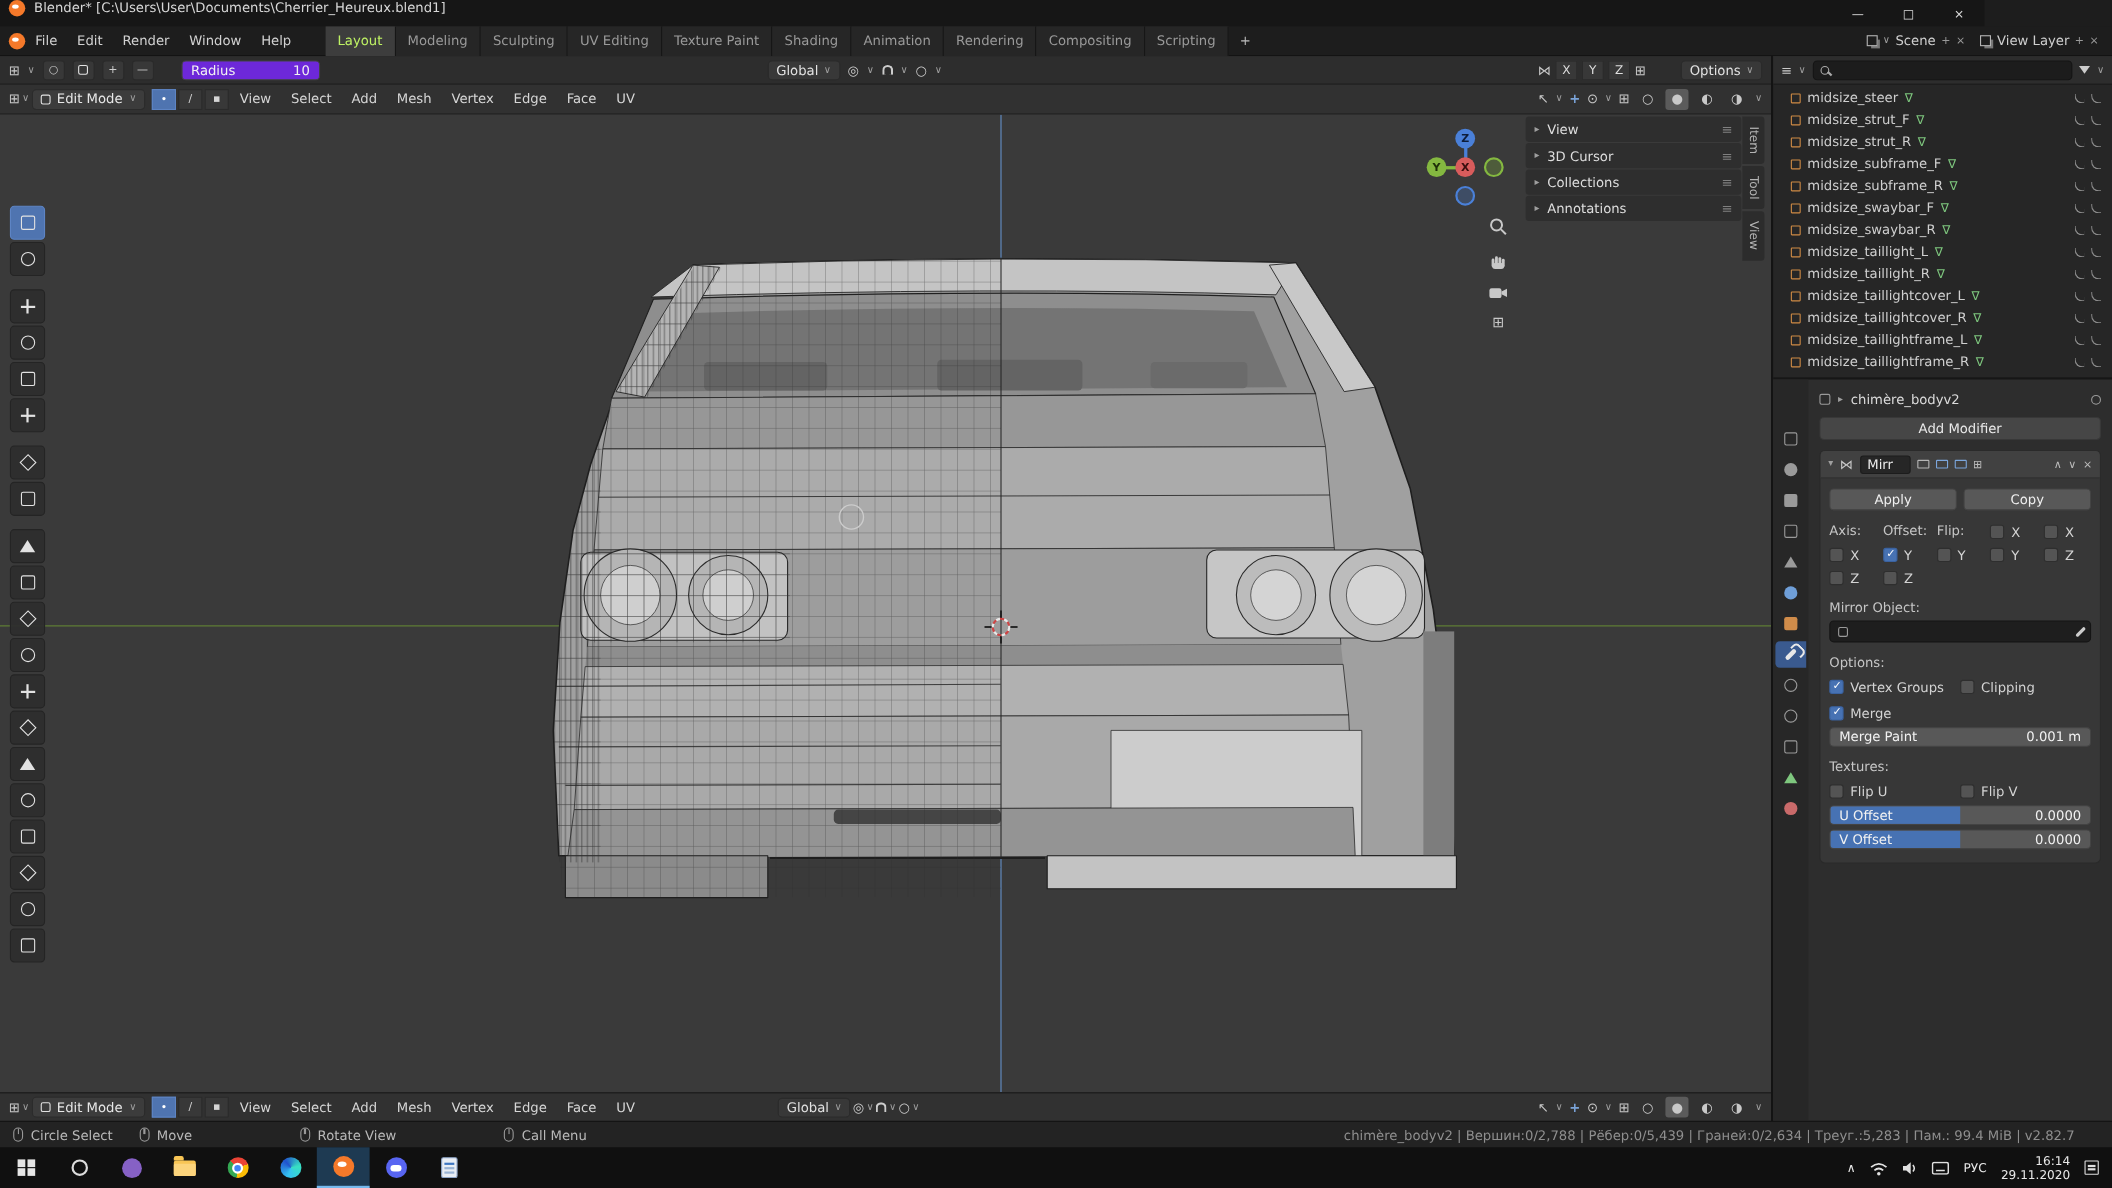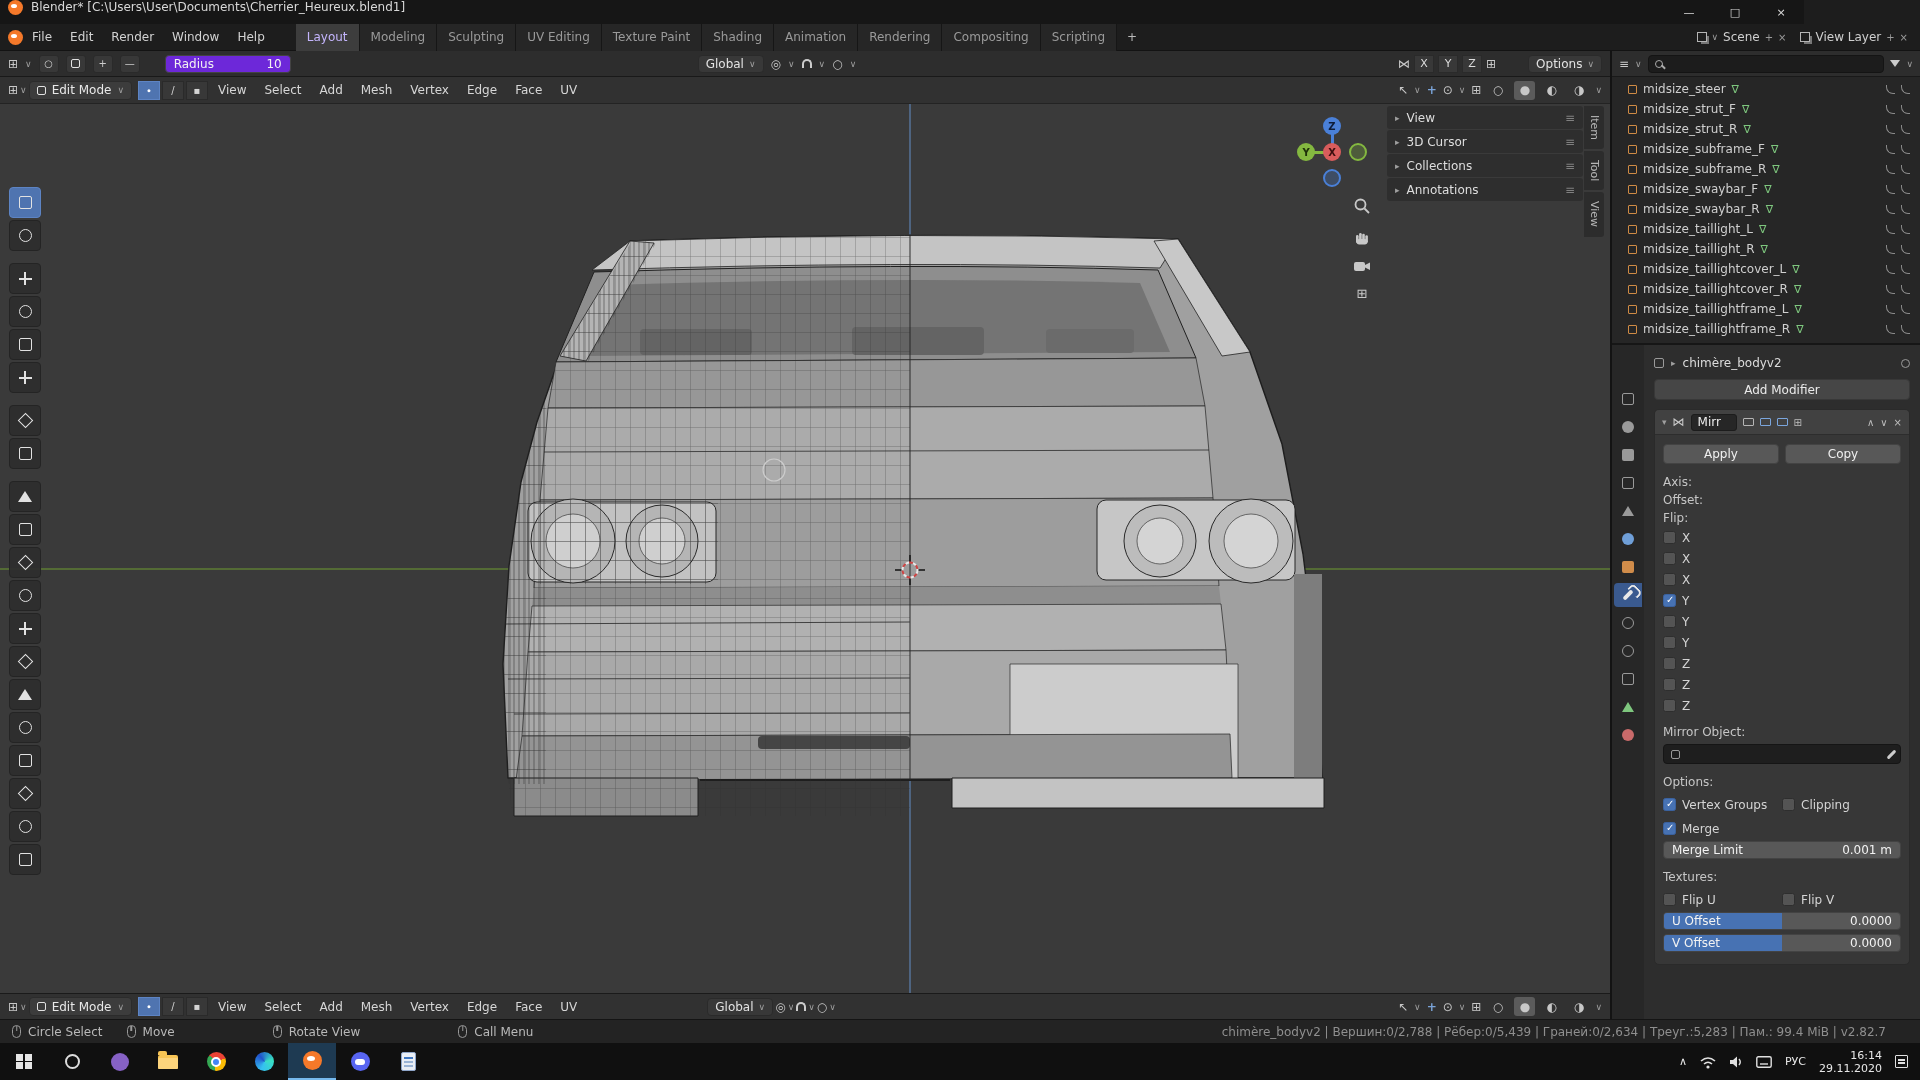--- a/index.html
+++ b/index.html
@@ -13,21 +13,21 @@
   .blender-ic::after{content:"";position:absolute;left:3px;top:4px;width:6px;height:4px;background:#fff;border-radius:50%}
   .win-btns{margin-left:auto;display:flex;height:24px}
   .win-btn{width:46px;height:24px;display:flex;align-items:center;justify-content:center;color:#ddd;font-size:11px}
 
   
   #topbar{position:absolute;left:0;top:24px;width:1920px;height:27px;background:#1d1d1d;
     border-bottom:1px solid #131313;display:flex;align-items:center;padding:0 8px}
   .menu-item{padding:0 9px;color:#d2d2d2;height:100%;display:flex;align-items:center}
   .ws-tabs{display:flex;margin-left:22px;height:27px;align-items:stretch}
   .ws-tab{padding:0 11px;display:flex;align-items:center;color:#9a9a9a;background:#262626;border-right:1px solid #161616}
-  .ws-tab.active{background:#3d3d3d;color:#c4b5fd}
+  .ws-tab.active{background:#3d3d3d;color:#bef264}
   .ws-plus{padding:0 10px;display:flex;align-items:center;color:#bbb}
   .topbar-right{margin-left:auto;display:flex;align-items:center;gap:6px;color:#cfcfcf}
   .widget{display:flex;align-items:center;gap:5px;padding:0 4px}
   .layers-ic{width:10px;height:10px;border:1.5px solid #b5b5b5;box-shadow:3px 3px 0 -1px #777;flex:none}
   .mini{font-size:10px;color:#9a9a9a}
 
   
   #toolsettings{position:absolute;left:0;top:51px;width:1610px;height:26px;background:#2d2d2d;
     border-bottom:1px solid #191919;display:flex;align-items:center;gap:7px;padding:0 8px}
   .chev{font-size:9px;color:#9f9f9f}
@@ -133,21 +133,21 @@
   .mod-head{height:25px;background:#414141;display:flex;align-items:center;gap:6px;padding:0 7px;border-bottom:1px solid #2d2d2d}
   .mod-name{width:46px;height:17px;background:#262626;border:1px solid #1c1c1c;border-radius:3px;
     color:#ececec;display:flex;align-items:center;padding:0 6px}
   .scr{width:11px;height:8px;border:1.5px solid #b5b5b5;border-radius:1px}
   .scr.on{border-color:#7ba6dd}
   .mh{color:#bdbdbd;font-size:10px}
   .mod-body{padding:9px 8px 12px;display:flex;flex-direction:column}
   .two-col{display:flex;gap:6px}
   .btn{flex:1;background:#585858;border:1px solid #434343;border-radius:4px;height:20px;display:flex;
     align-items:center;justify-content:center;color:#f0f0f0}
-  .axis-grid{display:grid;grid-template-columns:1fr;gap:4px 6px;margin-top:11px}
+  .axis-grid{display:grid;grid-template-columns:1fr 1fr 1fr 1fr 1fr;gap:4px 6px;margin-top:11px}
   .axis-head{color:#c6c6c6}
   .cb{display:flex;align-items:center;gap:6px;color:#d4d4d4;height:17px}
   .box{width:13px;height:13px;background:#545454;border:1px solid #2e2e2e;border-radius:2.5px;flex:none;position:relative}
   .box.on{background:#4772b3;border-color:#3a62a0}
   .box.on::after{content:"✓";color:#fff;font-size:10px;position:absolute;left:2px;top:-1px}
   .sec-label{color:#c6c6c6;margin-top:11px}
   .obj-field{height:20px;background:#1e1e1e;border:1px solid #151515;border-radius:4px;display:flex;
     align-items:center;gap:7px;padding:0 7px;margin-top:5px}
   .dropper{width:3px;height:11px;background:#ccc;border-radius:2px;transform:rotate(45deg);margin-left:auto}
   .half-row{display:flex;margin-top:7px}
@@ -807,21 +807,21 @@
                 <span>Clipping</span>
               </div>
           </div>
           <div class="half-row">
             <div class="cb">
                 <span class="box on"></span>
                 <span>Merge</span>
               </div>
           </div>
           <div class="slider2">
-            <span>Merge Limit</span>
+            <span>Merge Paint</span>
             <span>0.001 m</span>
           </div>
           <div class="sec-label">Textures:</div>
           <div class="half-row">
             <div class="cb">
                 <span class="box"></span>
                 <span>Flip U</span>
               </div>
             <div class="cb">
                 <span class="box"></span>

